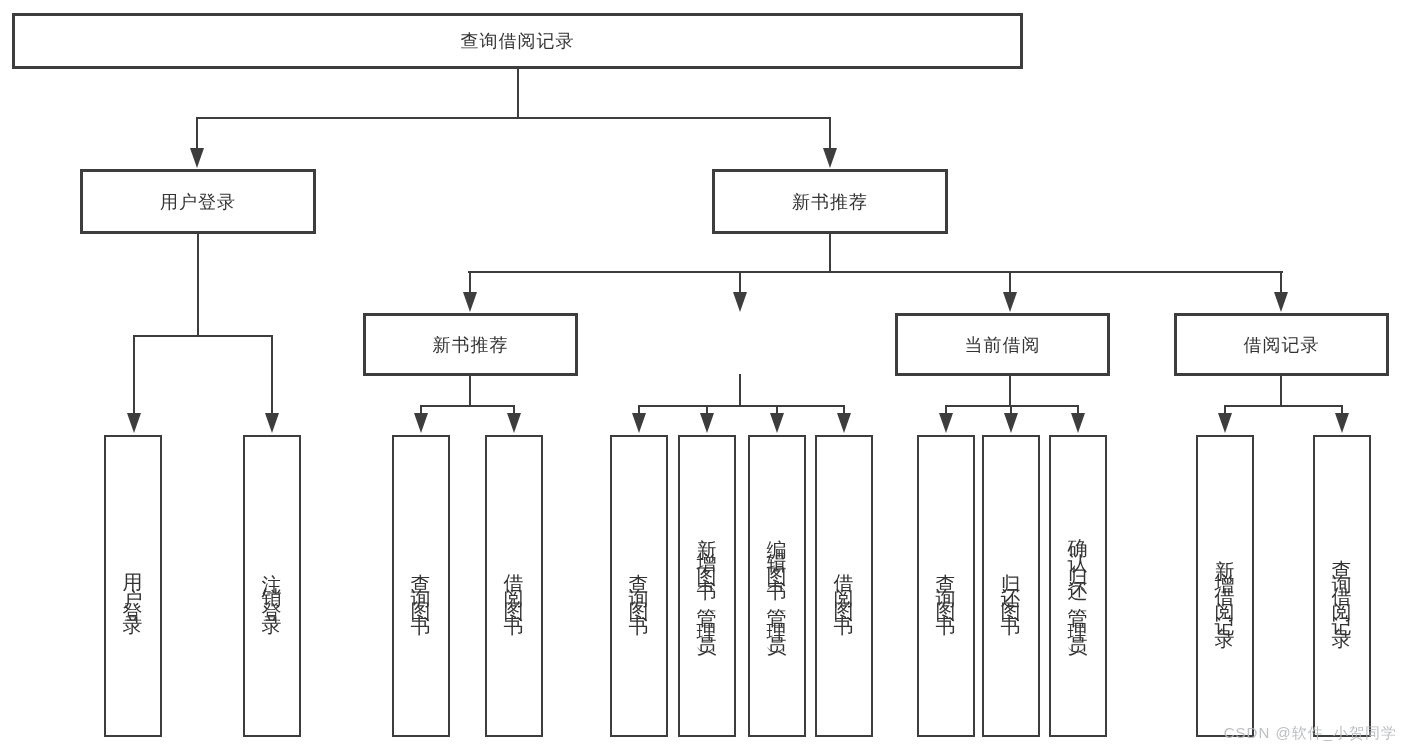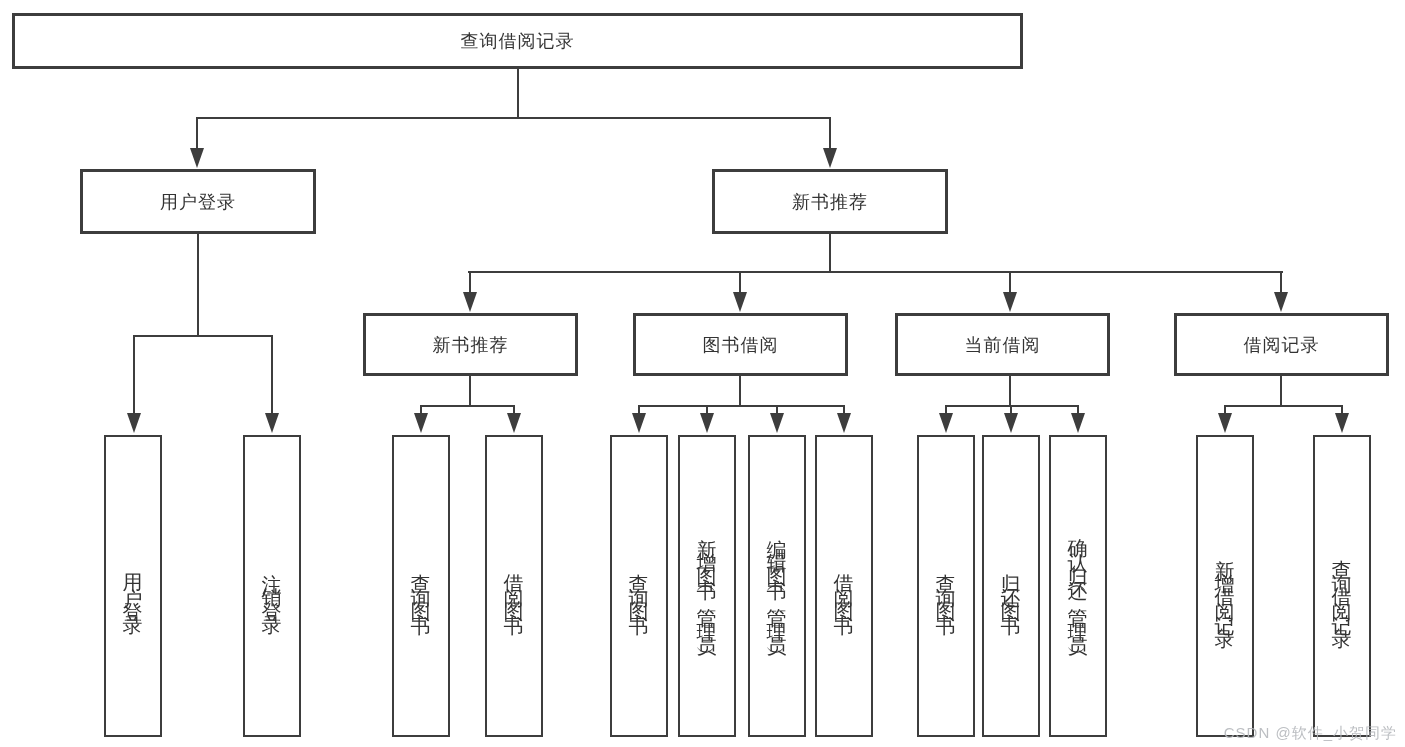--- a/index.html
+++ b/index.html
@@ -102,23 +102,20 @@
   <div class="node lv2" style="left:80px">
     <span>用户登录</span>
   </div>
   <div class="node lv2" style="left:712px">
     <span>新书推荐</span>
   </div>
 
   <div class="node lv3" style="left:363px">
     <span>新书推荐</span>
   </div>
-  <div class="node lv3" style="left:633px">
-    <span>图书借阅</span>
-  </div>
   <div class="node lv3" style="left:895px">
     <span>当前借阅</span>
   </div>
   <div class="node lv3" style="left:1174px">
     <span>借阅记录</span>
   </div>
 
   <div class="vbox" style="left:104px">
     <span class="vtext">用户登录</span>
   </div>

